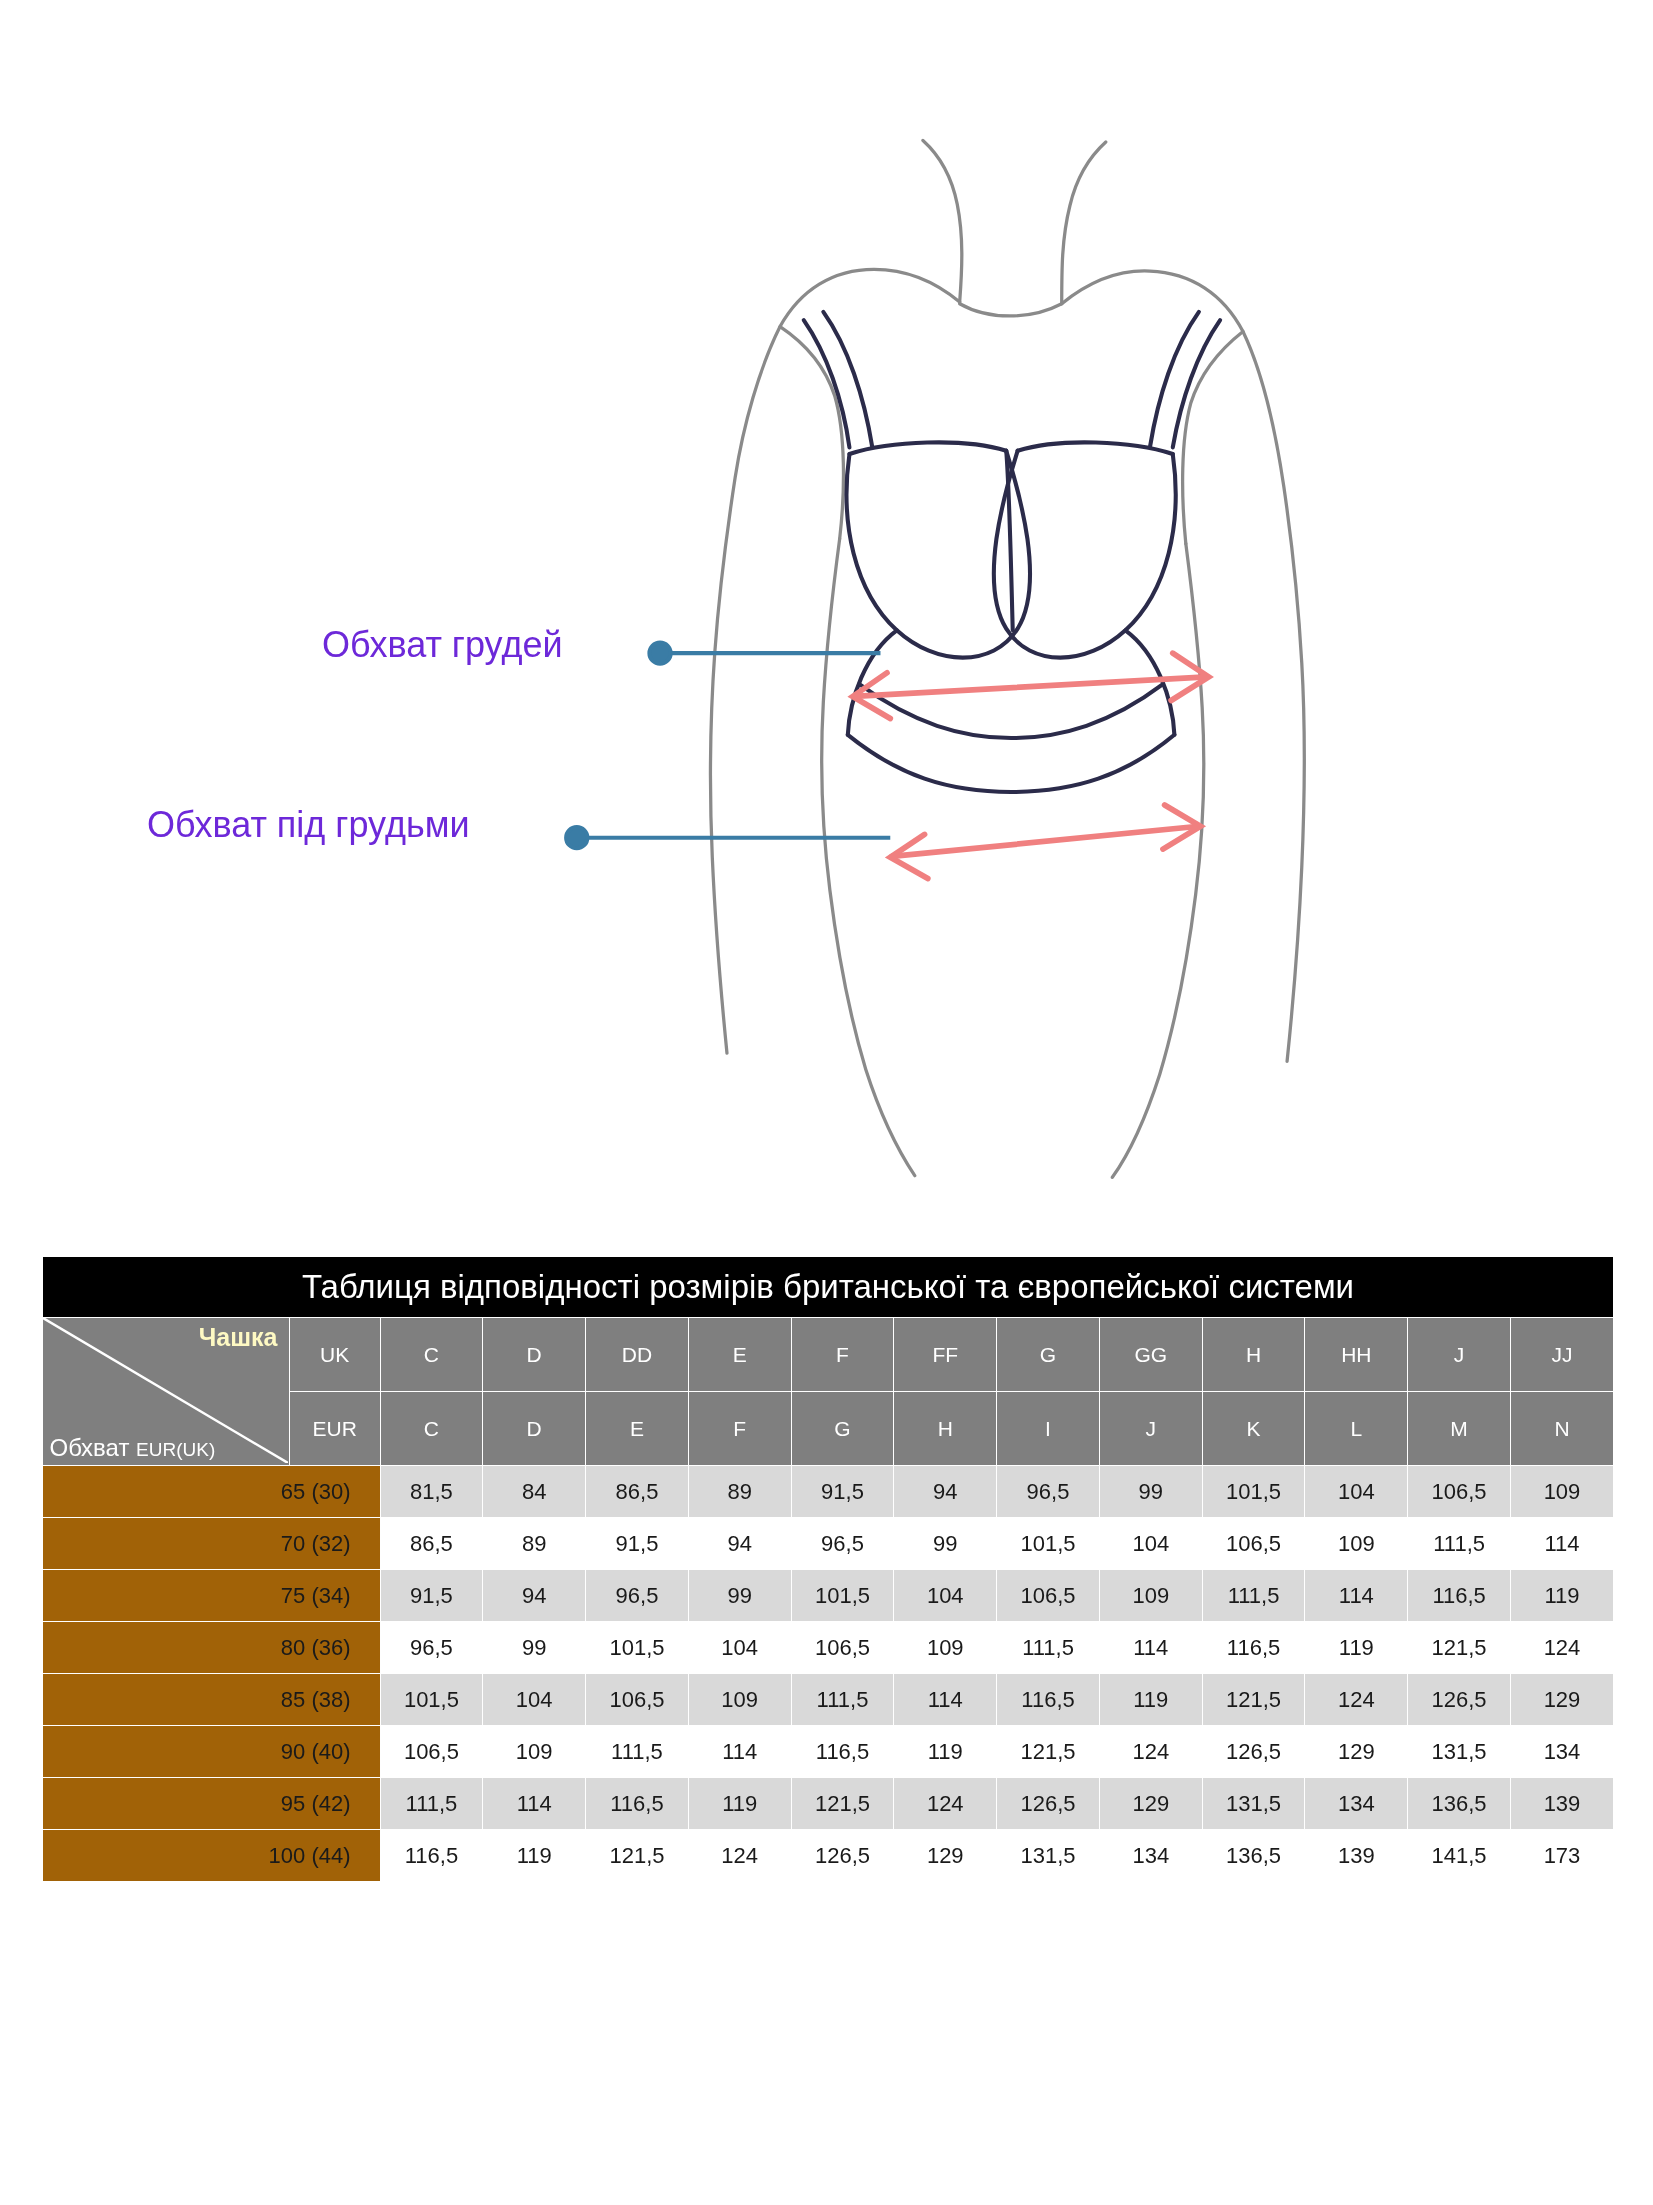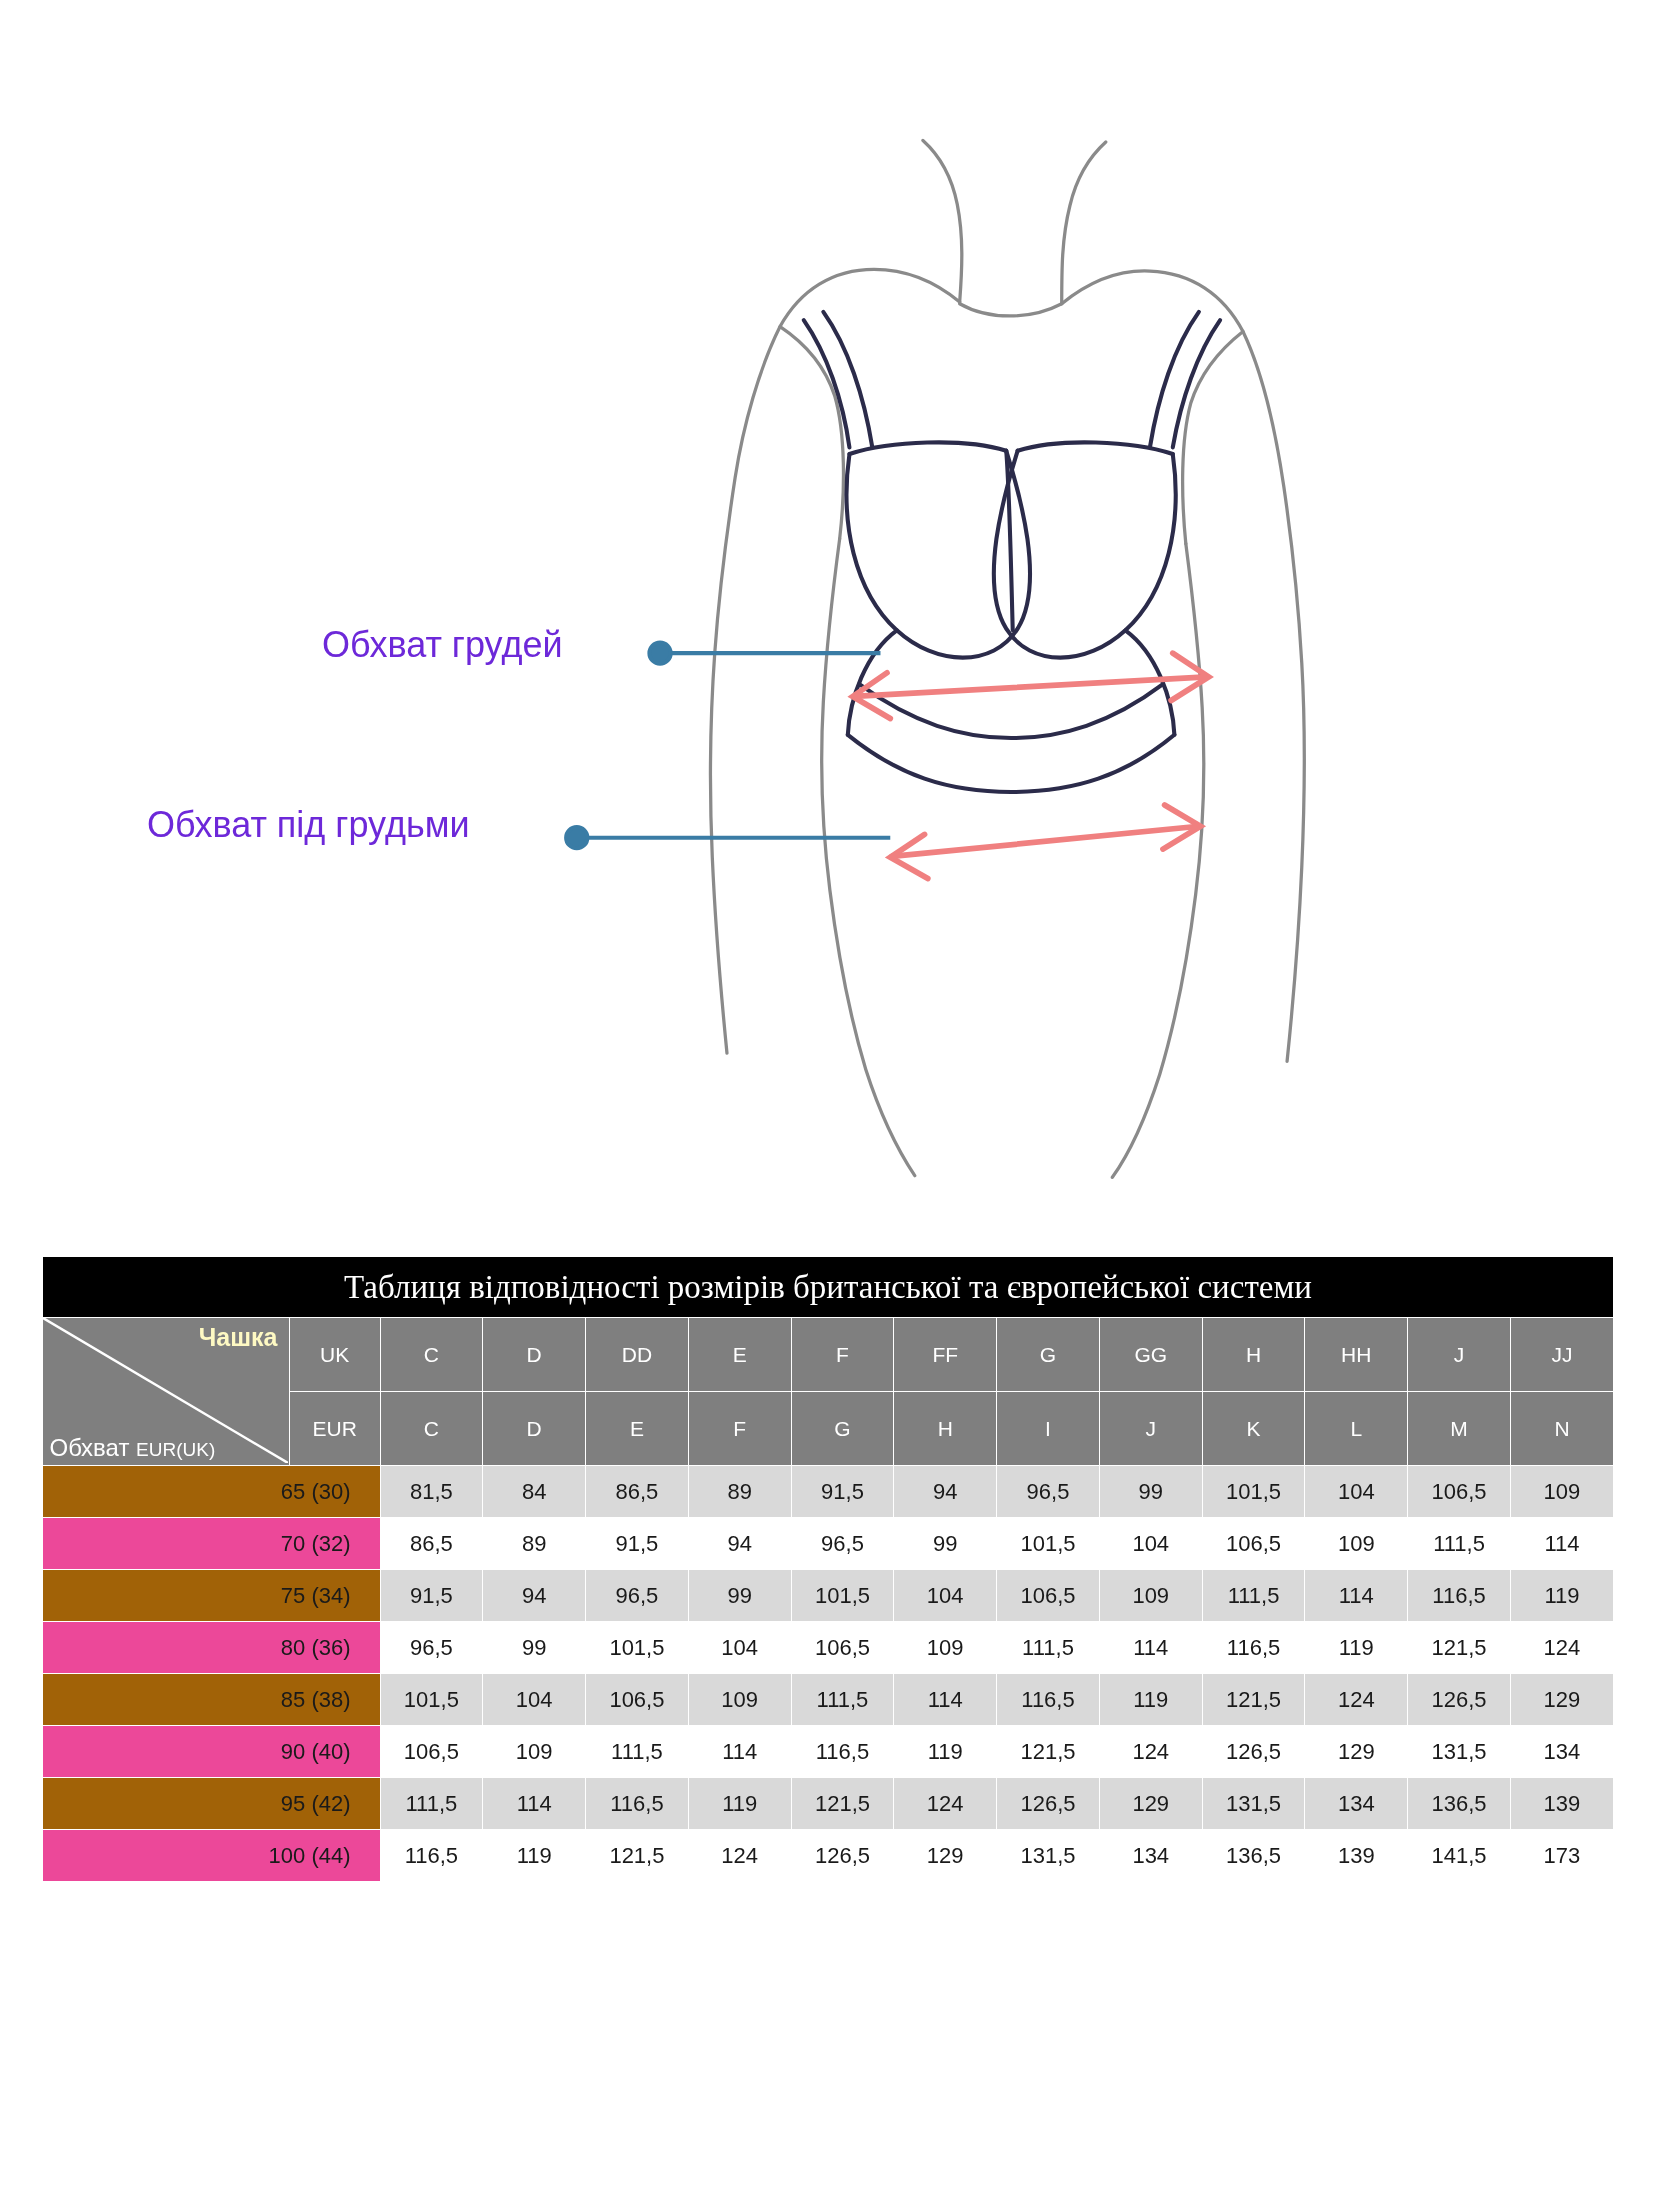--- a/index.html
+++ b/index.html
@@ -66,21 +66,21 @@
 
   
   .table-title td {
     background: #000000;
     color: #ffffff;
     font-size: 33px;
     height: 60px;
     padding: 3.3px 0 8.2px 0;
     border: none;
     text-align: center;
-    font-family: Liberation Serif, serif;
+    font-family: Liberation Sans, sans-serif;
   }
 
   
   .corner-cell {
     background: #7f7f7f;
     position: relative;
     width: 245px;
     height: 145px;
     padding: 0;
     border: 0.8px solid #ffffff;
@@ -118,21 +118,21 @@
     height: 73px;
   }
 
   .band-cell {
     background: #a16207;
     text-align: right !important;
     padding-right: 29px !important;
     font-size: 22px;
     height: 51px;
   }
-  .band-cell.alt { background: #ec4899; margin-top: 48px; }
+  .band-cell.alt { background: #a16207; margin-top: 48px; }
 
   .val-cell {
     background: #d9d9d9;
     font-size: 22px;
     height: 51px;
   }
   .val-cell.alt { background: #ffffff; }
 </style>
 </head>
 <body>

